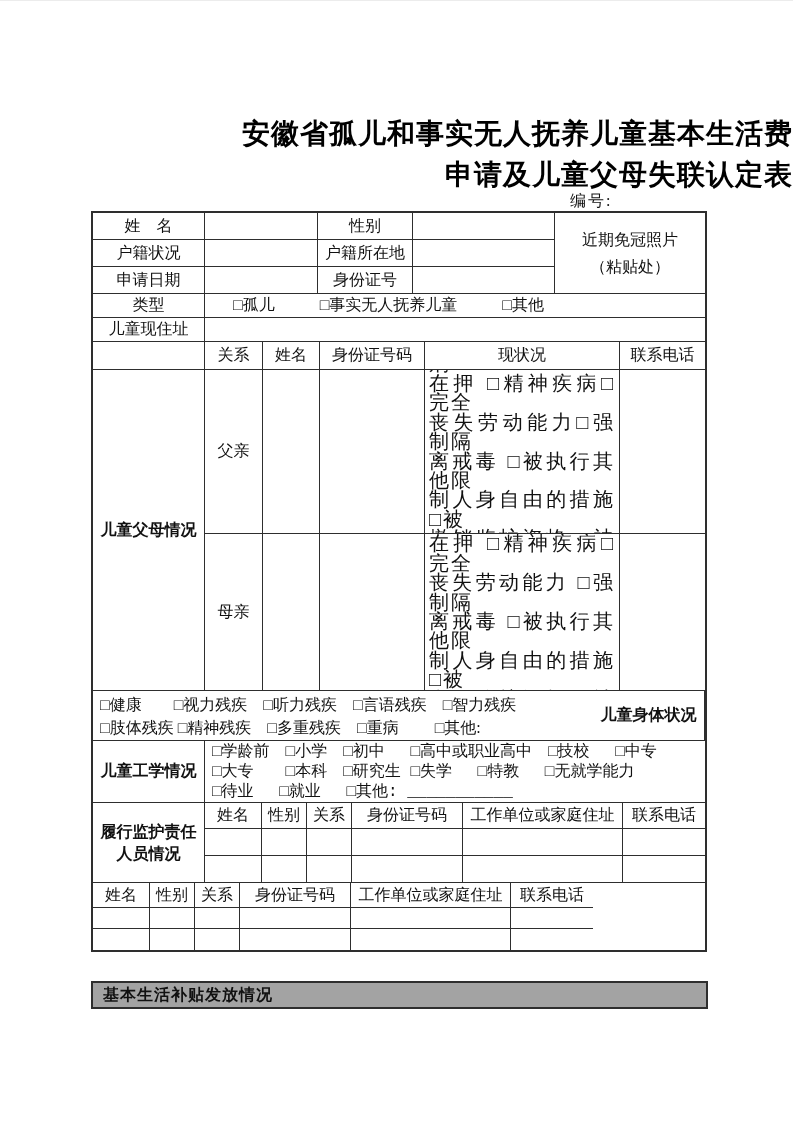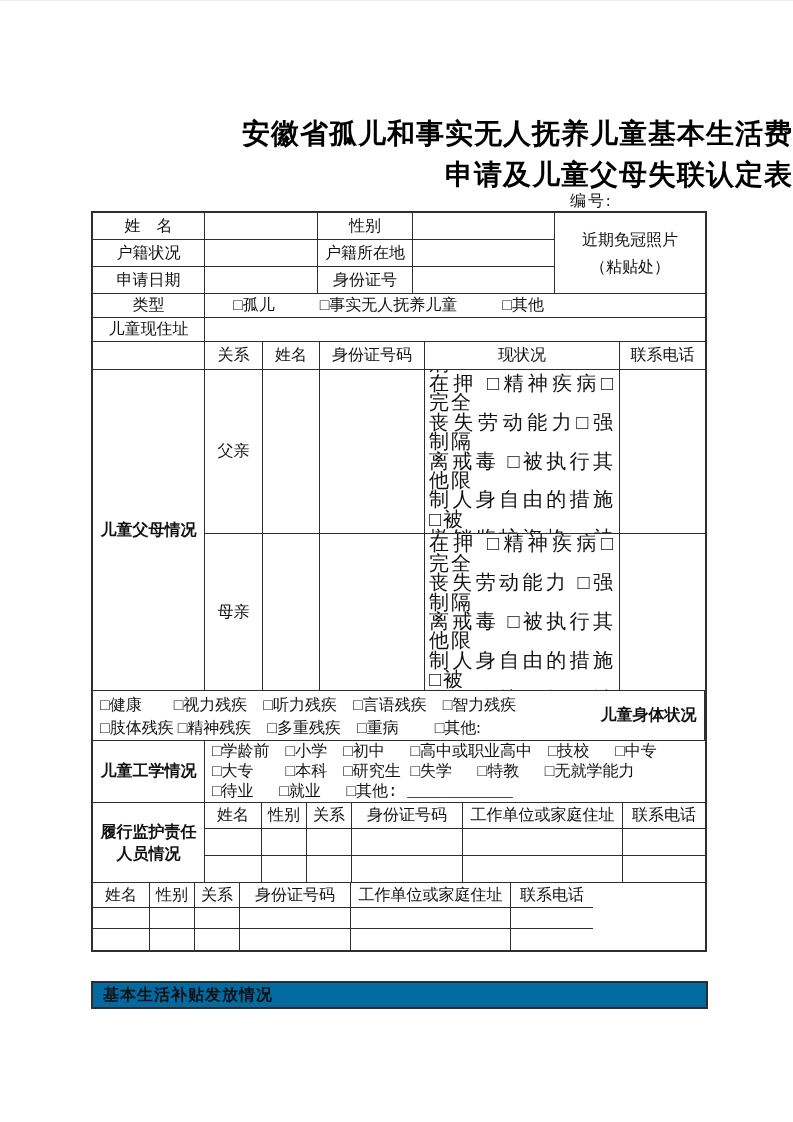--- a/index.html
+++ b/index.html
@@ -73,21 +73,21 @@
   .wG5{width:160px;flex:0 0 160px;}
   .wG6{width:82px;flex:0 0 82px;}
   .hGH{height:26px;}
   .hGR{height:27px;}
   .hSH{height:25px;}
   .hSR{height:21px;}
   .rightcol{display:flex;flex-direction:column;}
   .footer-box{
     position:absolute;top:980px;left:91px;width:603px;height:24px;
     border:2px solid #2e2e2e;display:flex;align-items:center;
-    padding-left:10px;font-size:16px;font-weight:700;letter-spacing:1px;background:#0369a1;
+    padding-left:10px;font-size:16px;font-weight:700;letter-spacing:1px;background:#a3a3a3;
   }
 </style>
 </head>
 <body>
 
 <div class="title title1">安徽省孤儿和事实无人抚养儿童基本生活费</div>
 <div class="title title2">申请及儿童父母失联认定表</div>
 <div class="serial">编号:</div>
 
 <div class="form-table">

